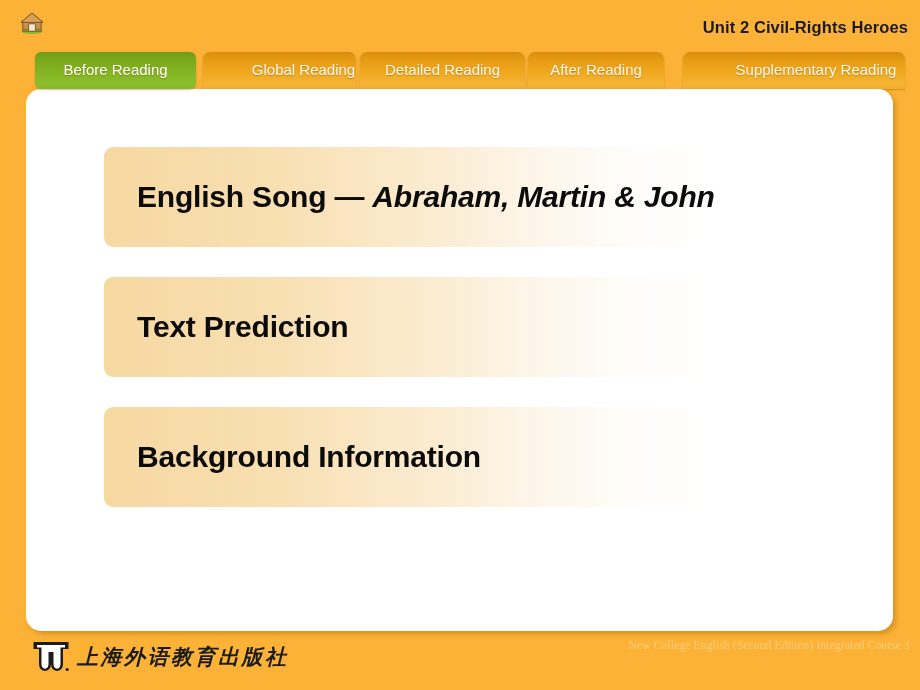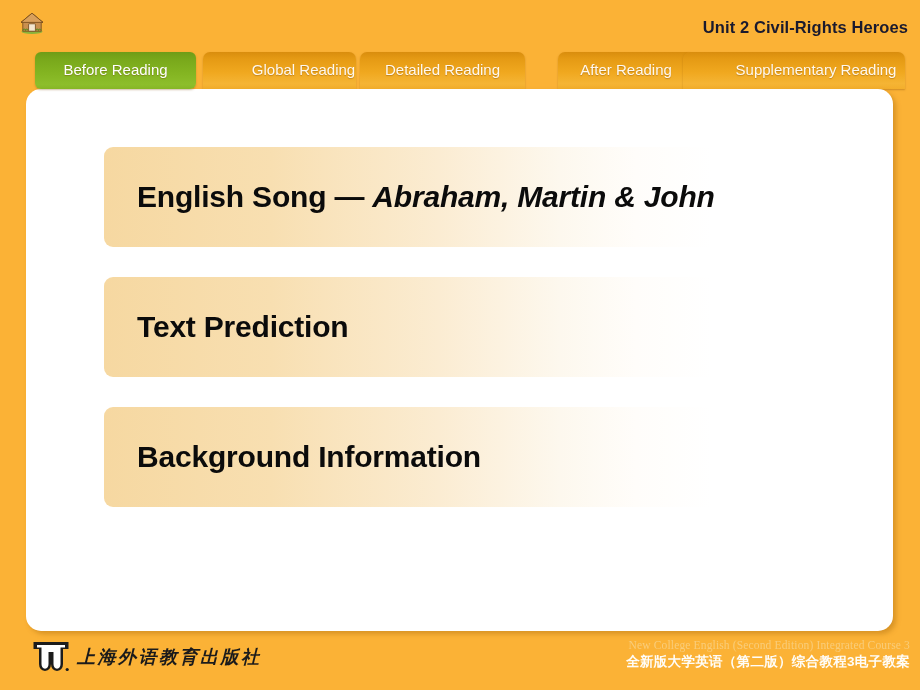--- a/index.html
+++ b/index.html
@@ -143,21 +143,21 @@
     display: flex;
     align-items: center;
     gap: 7px;
   }
   #publisher-mark {
     width: 38px;
     height: 33px;
   }
   #publisher-name {
     font-family: "Liberation Serif", serif;
-    font-size: 18px;
+    font-size: 21px;
     font-weight: bold;
     color: #1b1b1b;
     letter-spacing: 2.5px;
     font-style: italic;
   }
 
   #footer-course {
     position: absolute;
     right: 10px;
     top: 8px;
@@ -195,21 +195,21 @@
     </svg>
   </div>
 
   <div id="unit-title">Unit 2 Civil-Rights Heroes</div>
 </div>
 
 <div id="tab-strip">
   <div class="tab active" style="left:35px;  width:161px;">Before Reading</div>
   <div class="tab" style="left:203px; width:153px;padding-left:48px;">Global Reading</div>
   <div class="tab" style="left:360px; width:165px;">Detailed Reading</div>
-  <div class="tab" style="left:558px; width:136px;">After Reading</div>
+  <div class="tab" style="left:528px; width:136px;">After Reading</div>
   <div class="tab" style="left:683px; width:222px;padding-left:44px;">Supplementary Reading</div>
 </div>
 
 <div id="content-panel">
   <div id="menu-list">
 
     <div class="menu-item">
       <div class="menu-item-label"><span>English Song — </span><span class="ital">Abraham, Martin &amp; John</span></div>
     </div>
 
@@ -231,16 +231,15 @@
       <path d="M1.5 2 L36.5 2 L36.5 9 L31 9 L31 24 Q31 30 25 31 Q19 30 19 24 Q19 30 13 31 Q7 30 7 24 L7 9 L1.5 9 Z" fill="#1c1c1c"></path>
       <path d="M5 5 L33 5 L33 7.4 L28.5 7.4 L28.5 24 Q28.5 28 25 28.8 Q21.5 28 21.5 24 L21.5 12 L16.5 12 L16.5 24
                Q16.5 28 13 28.8 Q9.5 28 9.5 24 L9.5 7.4 L5 7.4 Z" fill="#ffffff"></path>
       <circle cx="35.2" cy="29.5" r="1.6" fill="#1c1c1c"></circle>
     </svg>
     <div id="publisher-name">上海外语教育出版社</div>
   </div>
 
   <div id="footer-course">
     <div id="footer-course-en">New College English (Second Edition) Integrated Course 3</div>
-    <div id="footer-course-cn">全新版大学英语（第二版）综合教程3电子教案</div>
   </div>
 
 </div>
 
 </body></html>

